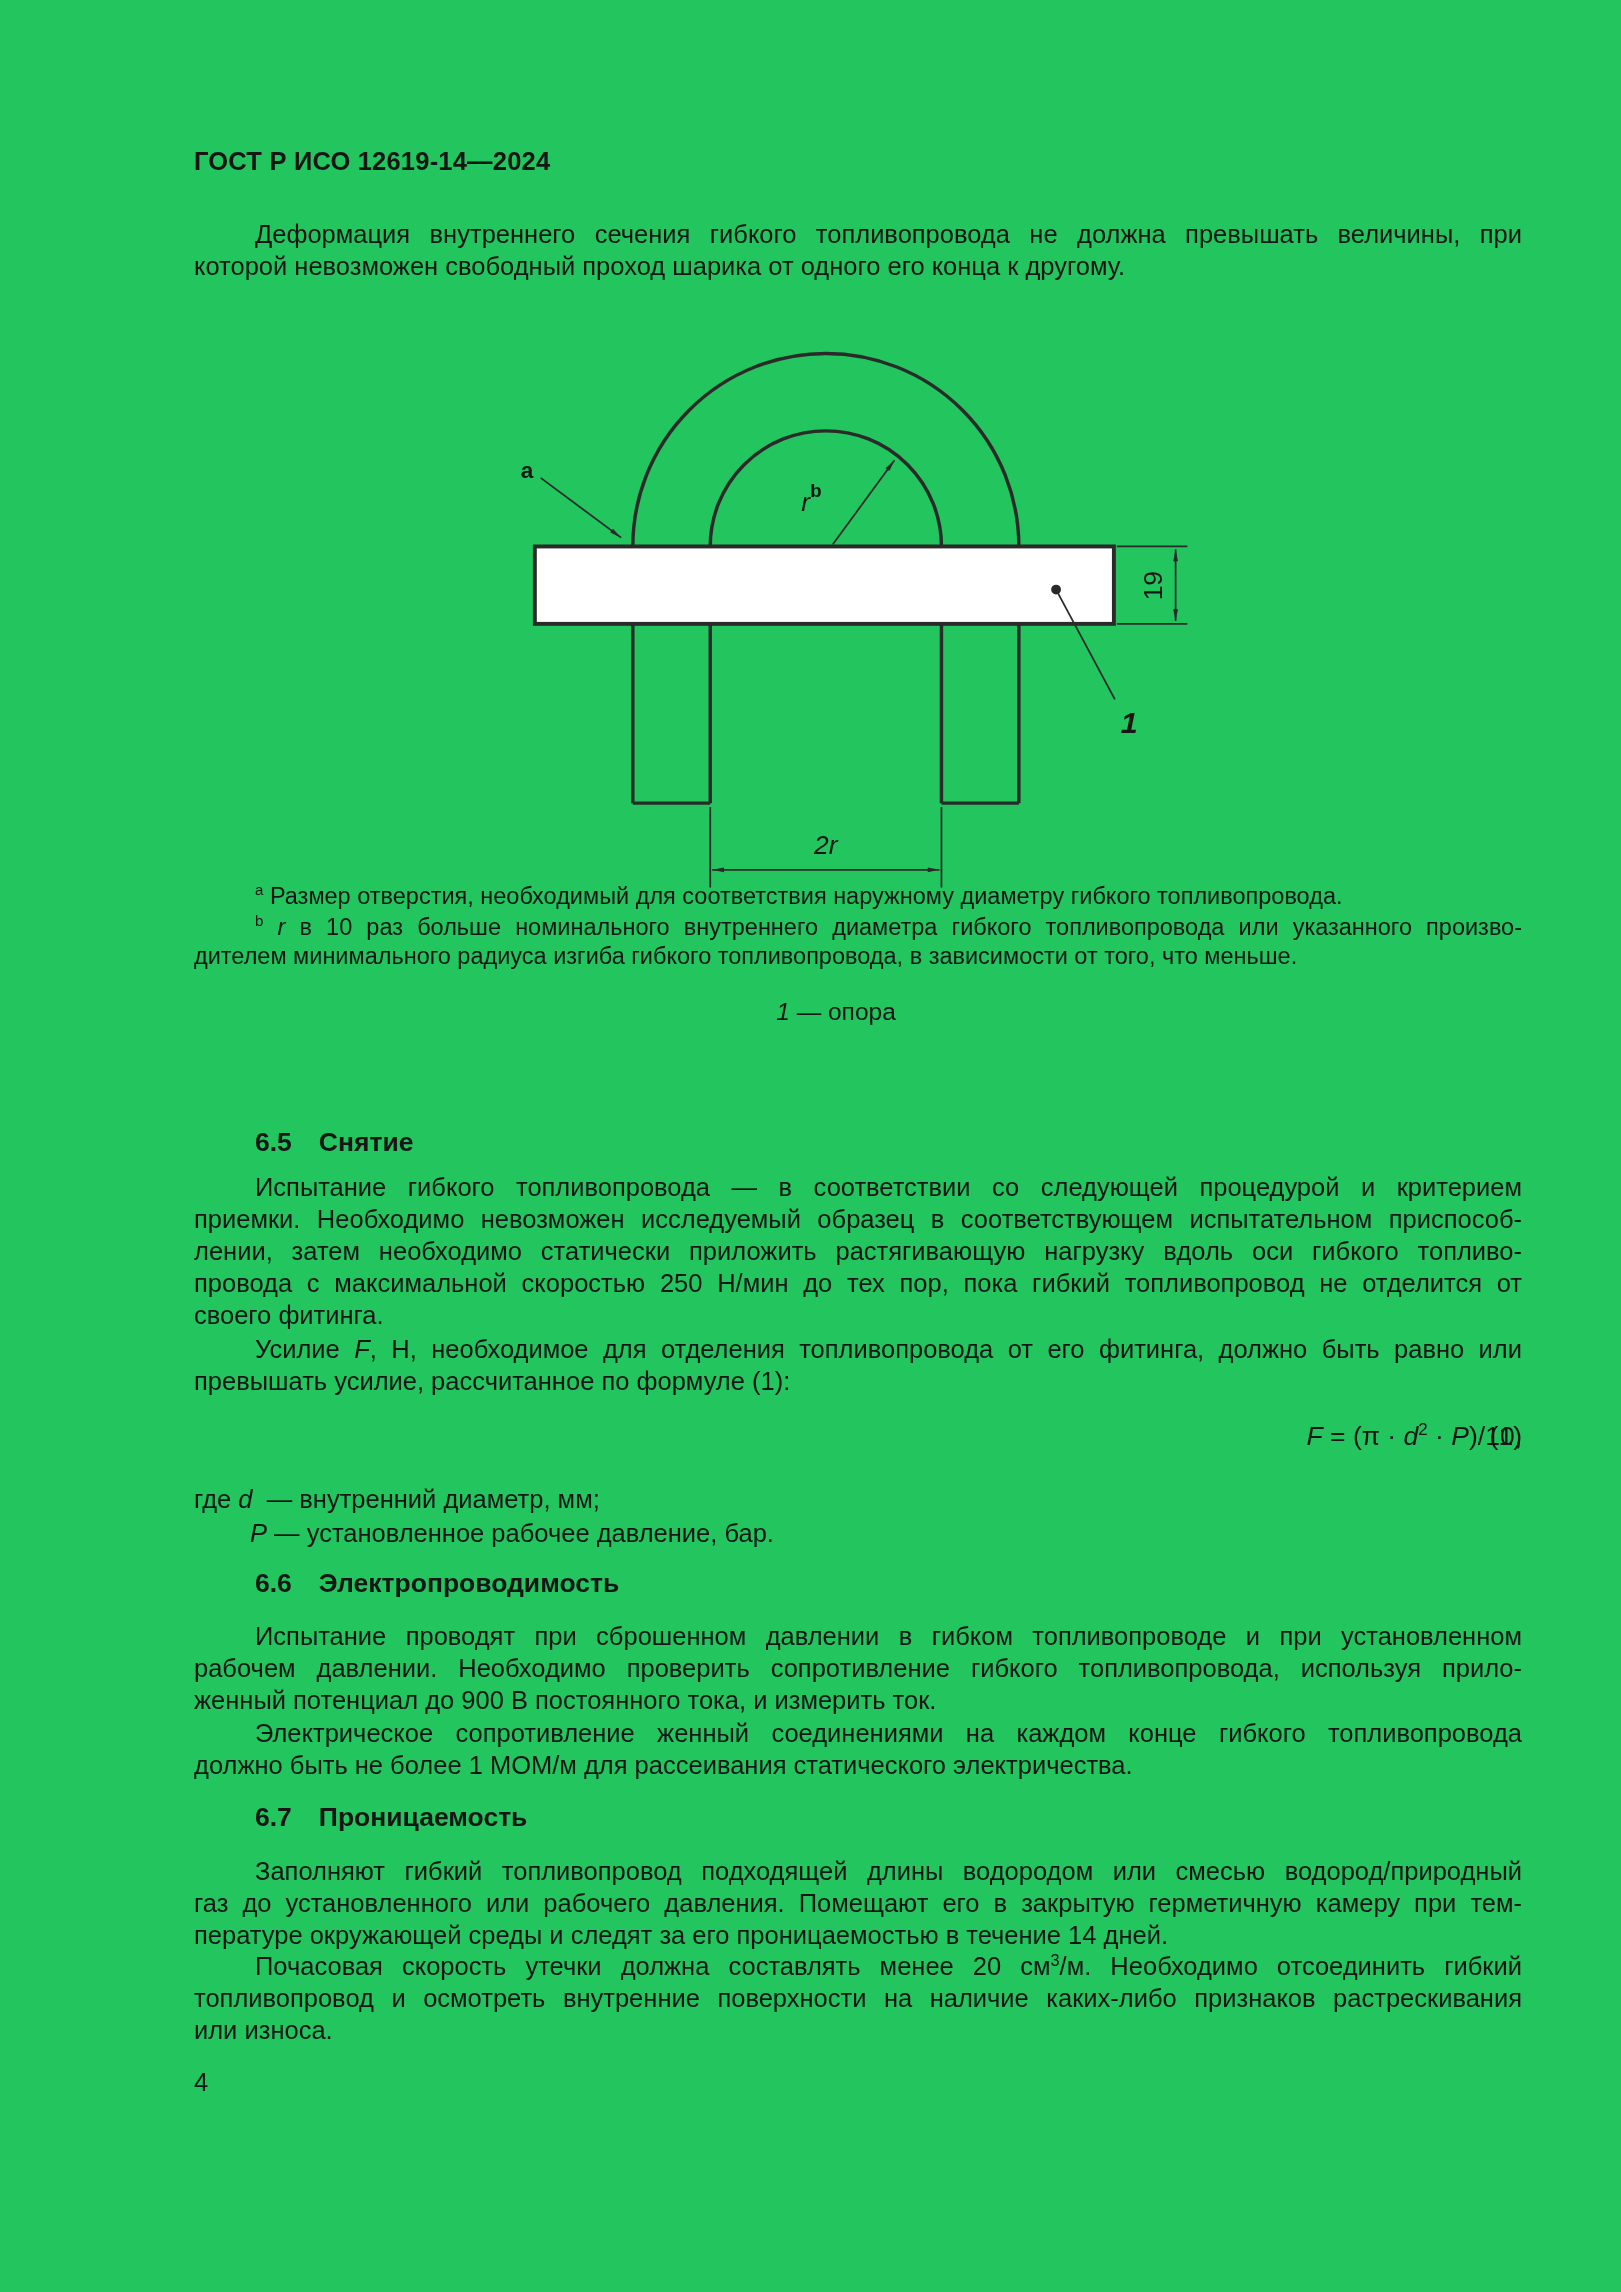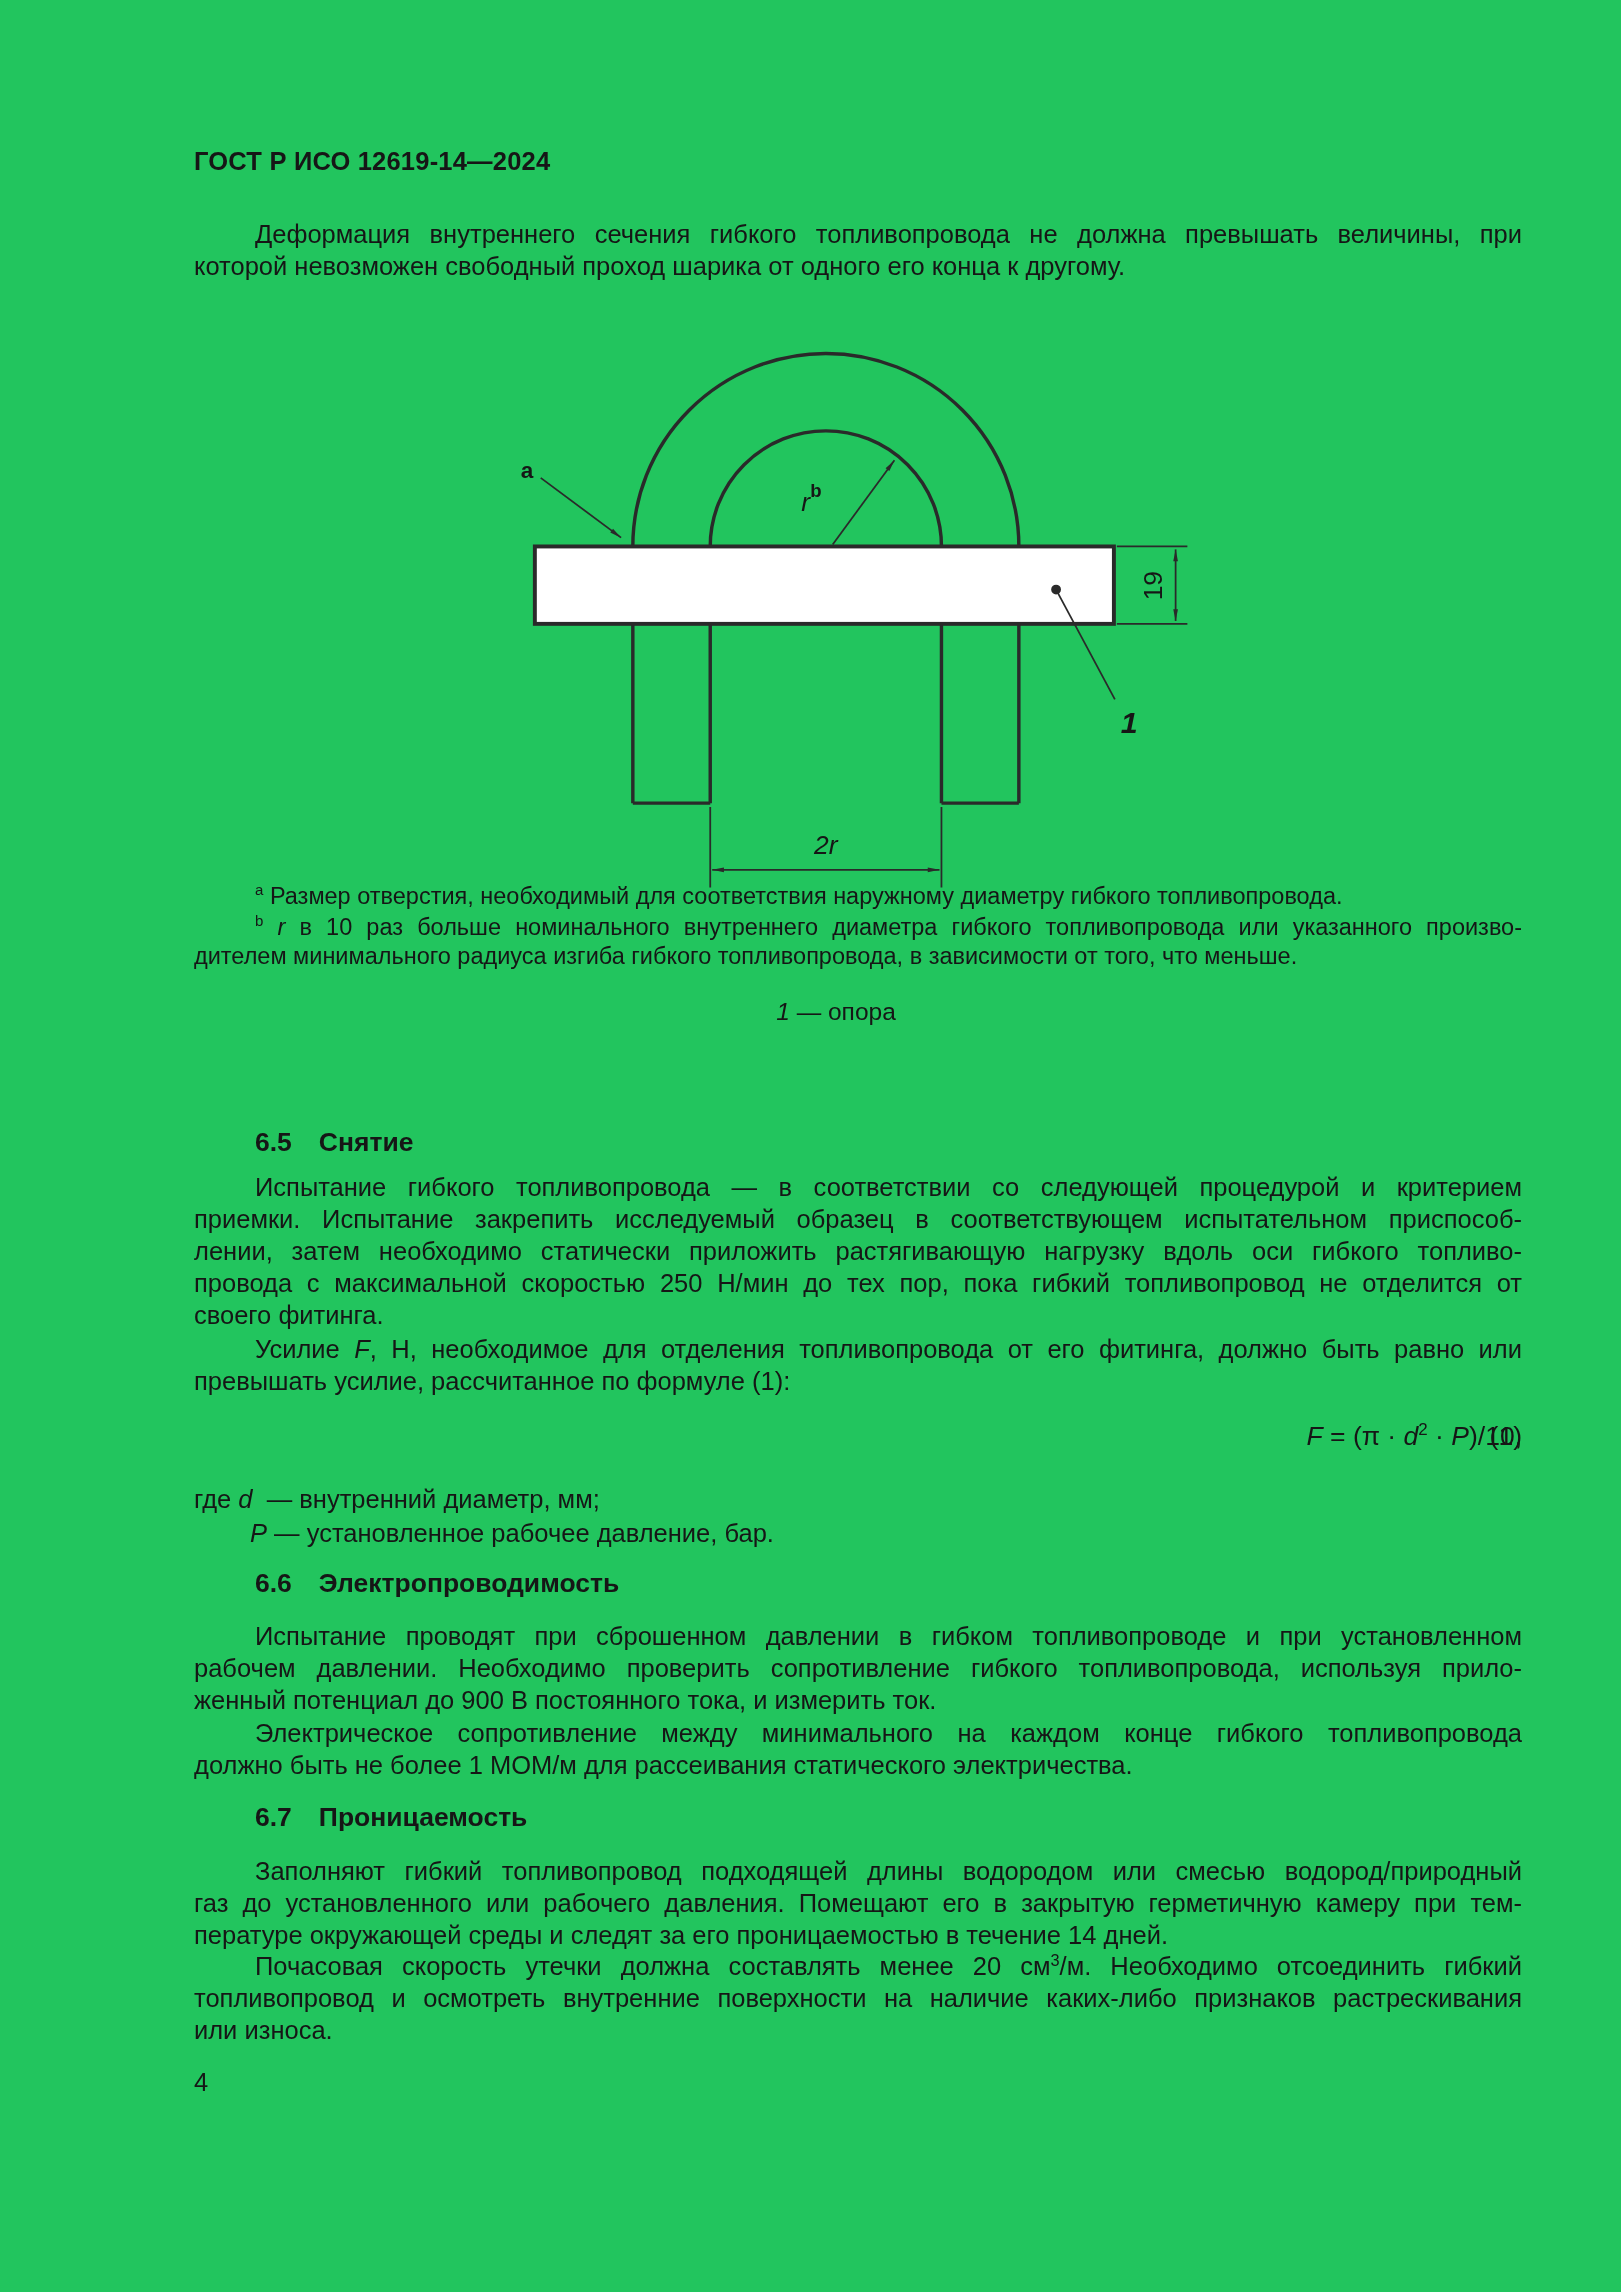--- a/index.html
+++ b/index.html
@@ -107,21 +107,21 @@
       <div class="line last">дителем минимального радиуса изгиба гибкого топливопровода, в зависимости от того, что меньше.</div>
     </div>
 
   <div class="center-line legend-size" style="top:998px"><i>1</i> — опора</div>
 
   <div class="heading" style="top:1127px">
     <span class="hnum">6.5</span><span class="htitle">Снятие</span>
   </div>
   <div class="para body-size" style="top:1171px">
       <div class="line first">Испытание гибкого топливопровода — в соответствии со следующей процедурой и критерием</div>
-      <div class="line">приемки. Испытание закрепить исследуемый образец в соответствующем испытательном приспособ-</div>
+      <div class="line">приемки. Необходимо невозможен исследуемый образец в соответствующем испытательном приспособ-</div>
       <div class="line">лении, затем необходимо статически приложить растягивающую нагрузку вдоль оси гибкого топливо-</div>
       <div class="line">провода с максимальной скоростью 250 Н/мин до тех пор, пока гибкий топливопровод не отделится от</div>
       <div class="line last">своего фитинга.</div>
     </div>
   <div class="para body-size" style="top:1333px">
       <div class="line first">Усилие <i>F</i>, Н, необходимое для отделения топливопровода от его фитинга, должно быть равно или</div>
       <div class="line last">превышать усилие, рассчитанное по формуле (1):</div>
     </div>
 
   <div class="formula-row" style="top:1421px">
@@ -136,21 +136,21 @@
 
   <div class="heading" style="top:1568px">
     <span class="hnum">6.6</span><span class="htitle">Электропроводимость</span>
   </div>
   <div class="para body-size" style="top:1620px">
       <div class="line first">Испытание проводят при сброшенном давлении в гибком топливопроводе и при установленном</div>
       <div class="line">рабочем давлении. Необходимо проверить сопротивление гибкого топливопровода, используя прило-</div>
       <div class="line last">женный потенциал до 900 В постоянного тока, и измерить ток.</div>
     </div>
   <div class="para body-size" style="top:1717px">
-      <div class="line first">Электрическое сопротивление между минимального на каждом конце гибкого топливопровода</div>
+      <div class="line first">Электрическое сопротивление женный соединениями на каждом конце гибкого топливопровода</div>
       <div class="line last">должно быть не более 1 МОМ/м для рассеивания статического электричества.</div>
     </div>
 
   <div class="heading" style="top:1802px">
     <span class="hnum">6.7</span><span class="htitle">Проницаемость</span>
   </div>
   <div class="para body-size" style="top:1855px">
       <div class="line first">Заполняют гибкий топливопровод подходящей длины водородом или смесью водород/природный</div>
       <div class="line">газ до установленного или рабочего давления. Помещают его в закрытую герметичную камеру при тем-</div>
       <div class="line last">пературе окружающей среды и следят за его проницаемостью в течение 14 дней.</div>

